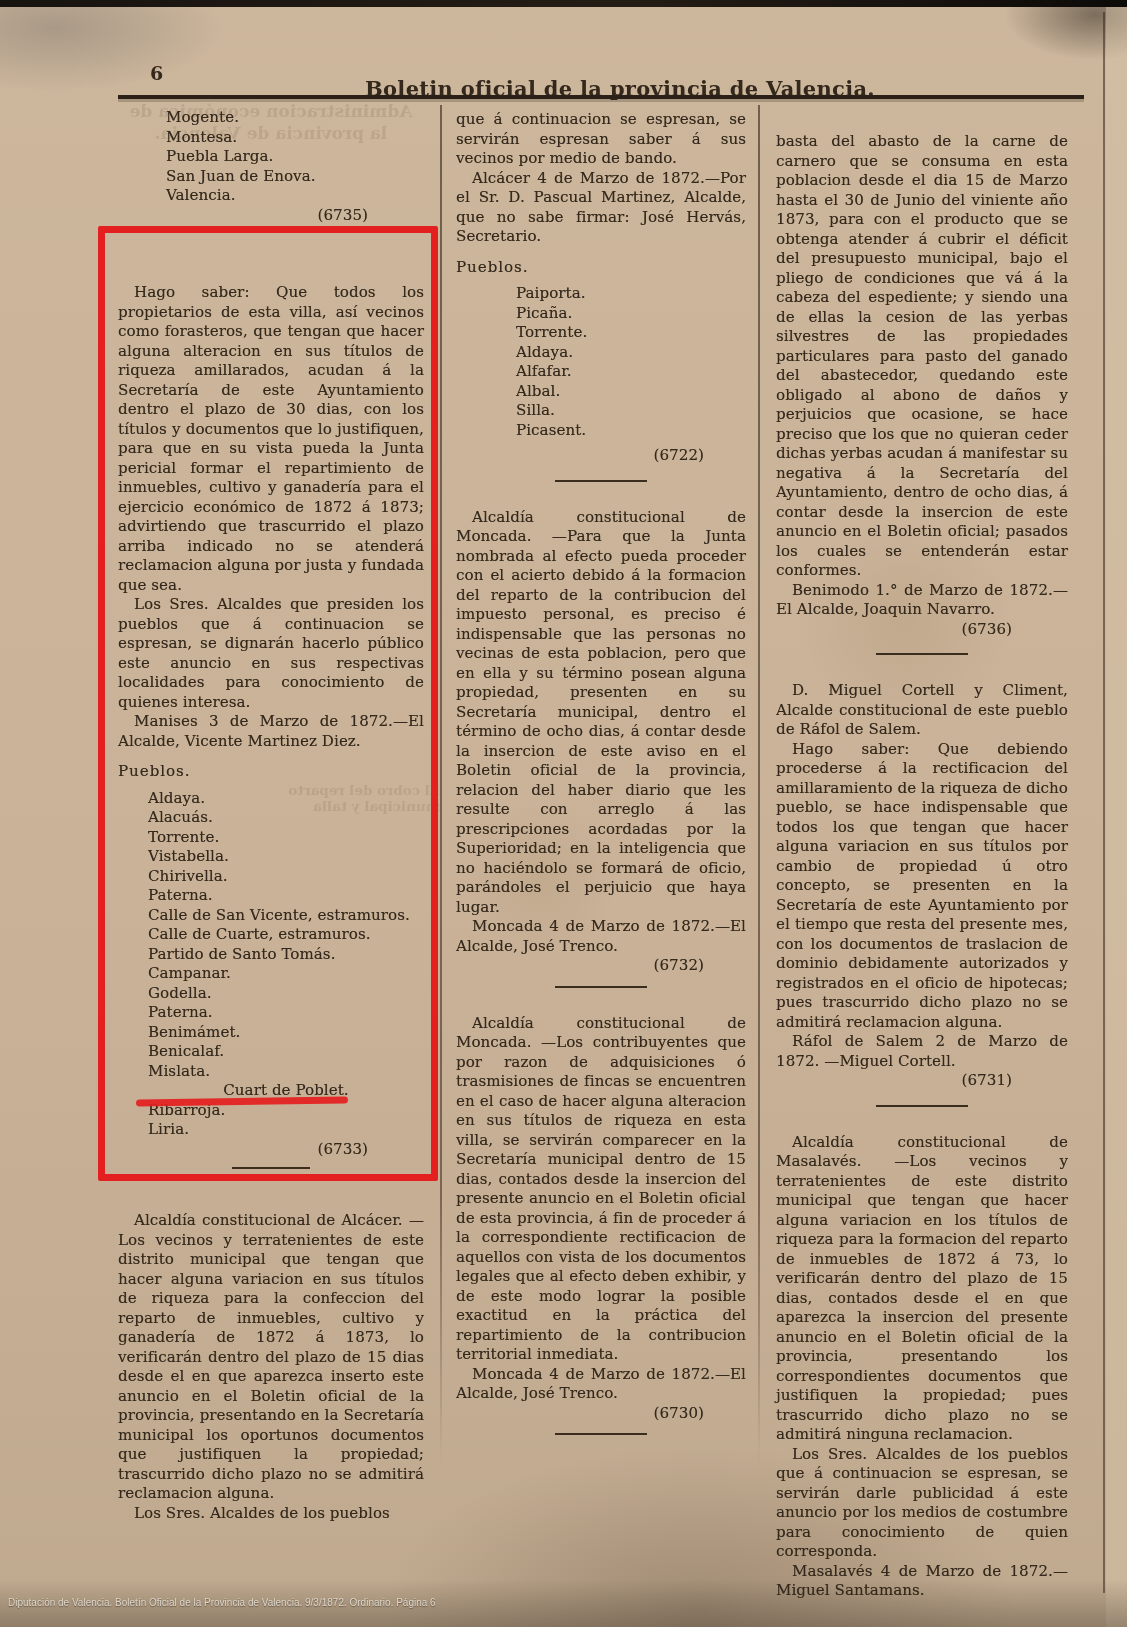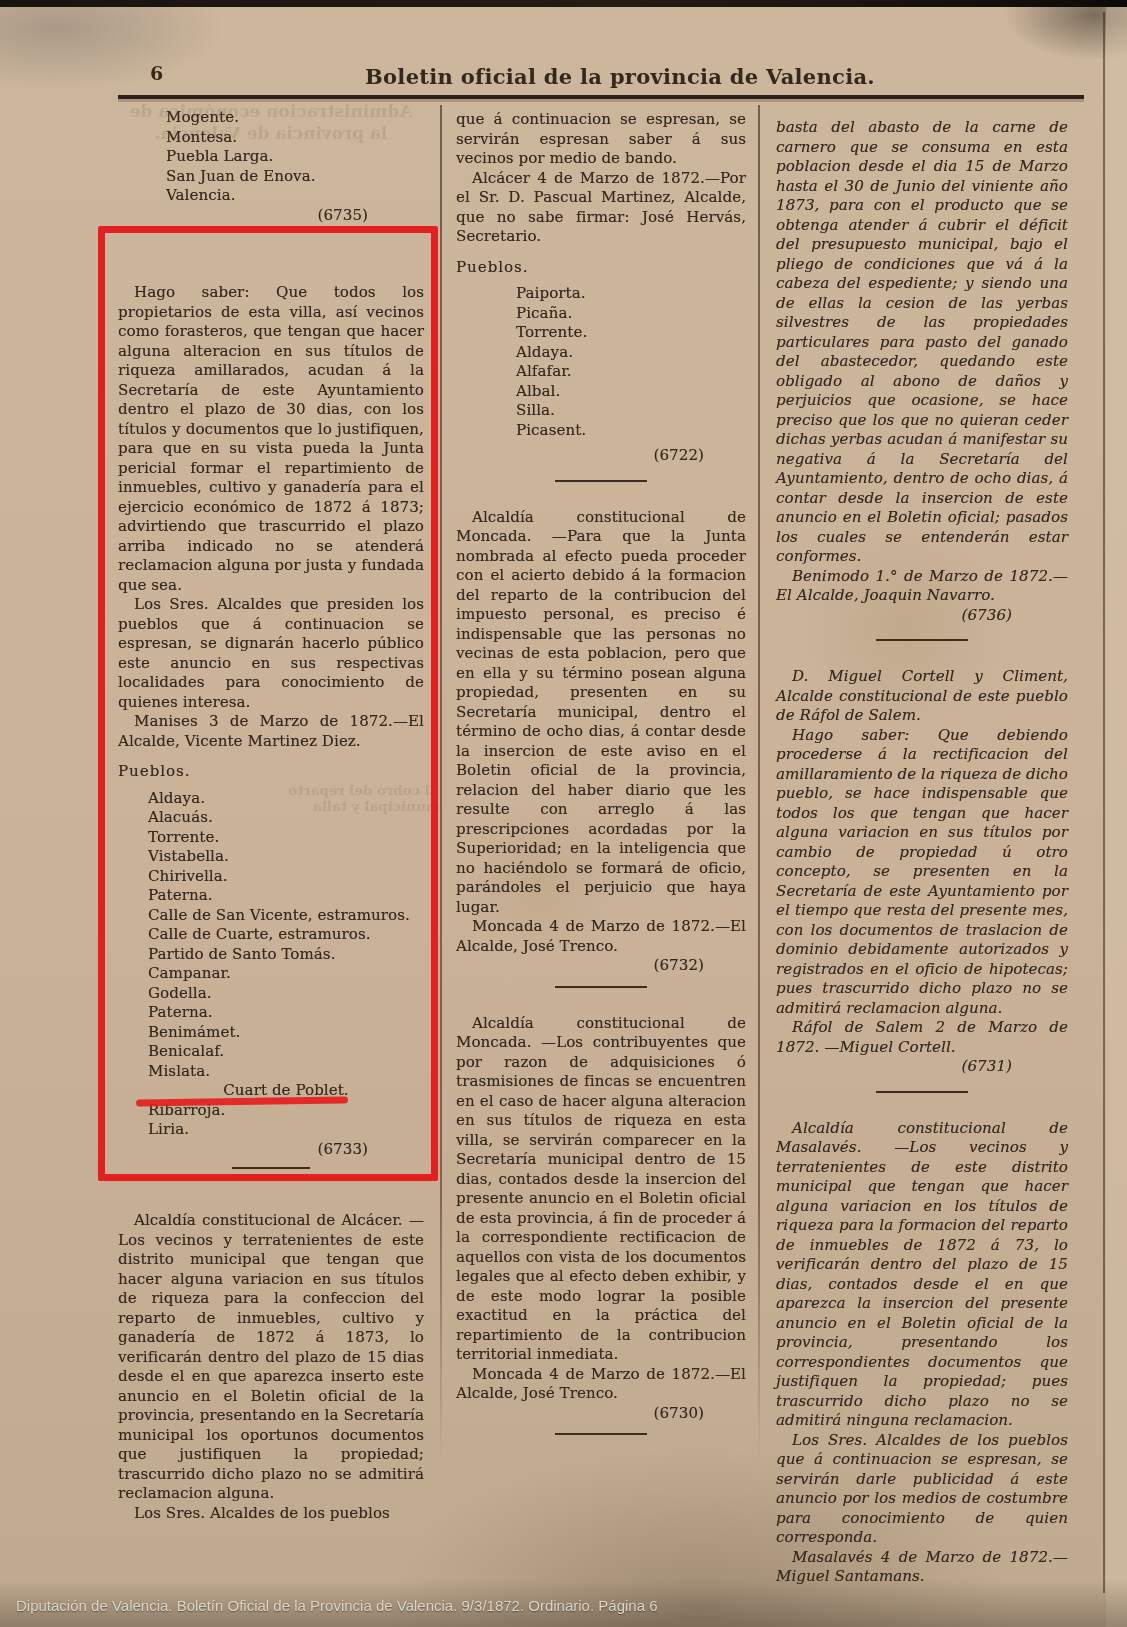--- a/index.html
+++ b/index.html
@@ -15,34 +15,34 @@
       linear-gradient(180deg,#ccb69c 0%,#c9b298 55%,#c0aa8f 100%);
   }
   .top-edge{position:absolute;top:0;left:0;right:0;height:7px;
     background:linear-gradient(90deg,#17130f,#241d16 55%,#0d0b08);}
   .right-edge-line{position:absolute;top:12px;bottom:34px;left:1103px;width:2px;background:rgba(52,39,26,.55);}
   .right-strip{position:absolute;top:7px;bottom:0;left:1106px;right:0;background:rgba(216,198,170,.45);}
   .bottom-shade{position:absolute;left:0;right:0;bottom:0;height:48px;
     background:linear-gradient(rgba(80,66,52,0),rgba(70,58,46,.40));}
 
   .pageno{position:absolute;left:150px;top:62px;font-size:19px;font-weight:bold;}
-  .masthead{position:absolute;left:170px;top:64px;width:900px;text-align:center;
+  .masthead{position:absolute;left:170px;top:76px;width:900px;text-align:center;
     font-size:21px;font-weight:bold;letter-spacing:.3px;}
   .head-rule{position:absolute;left:118px;top:95px;width:966px;height:4px;background:#2b2118;
     box-shadow:0 3px 0 rgba(43,33,24,.22);}
 
   .col-divider{position:absolute;top:105px;height:1360px;width:2px;
     background:linear-gradient(rgba(55,42,28,.62) 0%,rgba(55,42,28,.55) 80%,rgba(55,42,28,0) 100%);}
   .cd1{left:440px;} .cd2{left:758px;}
 
   .col{position:absolute;font-size:15px;line-height:19.5px;letter-spacing:.1px;z-index:2;
     text-shadow:.2px .2px 0 rgba(51,40,28,.45);}
   .col-left{left:118px;top:108px;width:306px;}
   .col-mid{left:456px;top:110px;width:290px;}
-  .col-right{left:776px;top:118px;width:292px;font-style:italic;}
+  .col-right{left:776px;top:132px;width:292px;}
 
   .p{margin:0;text-align:justify;}
   .ind{text-indent:16px;}
   .li{padding-left:30px;}
   .li-town{padding-left:48px;}
   .li-mid{padding-left:60px;}
   .ref{text-align:right;padding-right:56px;}
   .ref-m{padding-right:42px;}
   .heading{text-align:left;letter-spacing:1px;margin:11px 0 7px;}
   .divider{width:92px;height:2px;background:#3a2d1e;margin:10px auto;}
@@ -55,22 +55,22 @@
     border:7px solid #e41f1f;border-radius:2px;pointer-events:none;z-index:5;}
   .underlined{position:relative;text-align:center;}
   .underlined::after{content:"";position:absolute;left:18px;top:17px;width:212px;height:7px;
     background:#e41f1f;transform:rotate(-.8deg);border-radius:4px;opacity:.92;z-index:6;}
 
   .ghost{position:absolute;transform:scaleX(-1);color:#6b5638;opacity:.16;font-weight:bold;
     filter:blur(.4px);pointer-events:none;z-index:1;}
   .ghost1{left:118px;top:100px;width:306px;text-align:center;font-size:17px;line-height:22px;}
   .ghost2{left:225px;top:782px;width:215px;font-size:13.5px;}
 
-  .footer-caption{position:absolute;left:16px;top:1597px;z-index:4;
-    font-family:"Liberation Sans", sans-serif;font-size:15px;color:#ddd6c9;
+  .footer-caption{position:absolute;left:8px;top:1597px;z-index:4;
+    font-family:"Liberation Sans", sans-serif;font-size:10px;color:#ddd6c9;
     text-shadow:0 1px 1px rgba(40,32,24,.5);}
 </style>
 </head>
 <body>
 
 <div class="page">
 
   <div class="top-edge"></div>
   <div class="right-edge-line"></div>
   <div class="right-strip"></div>

